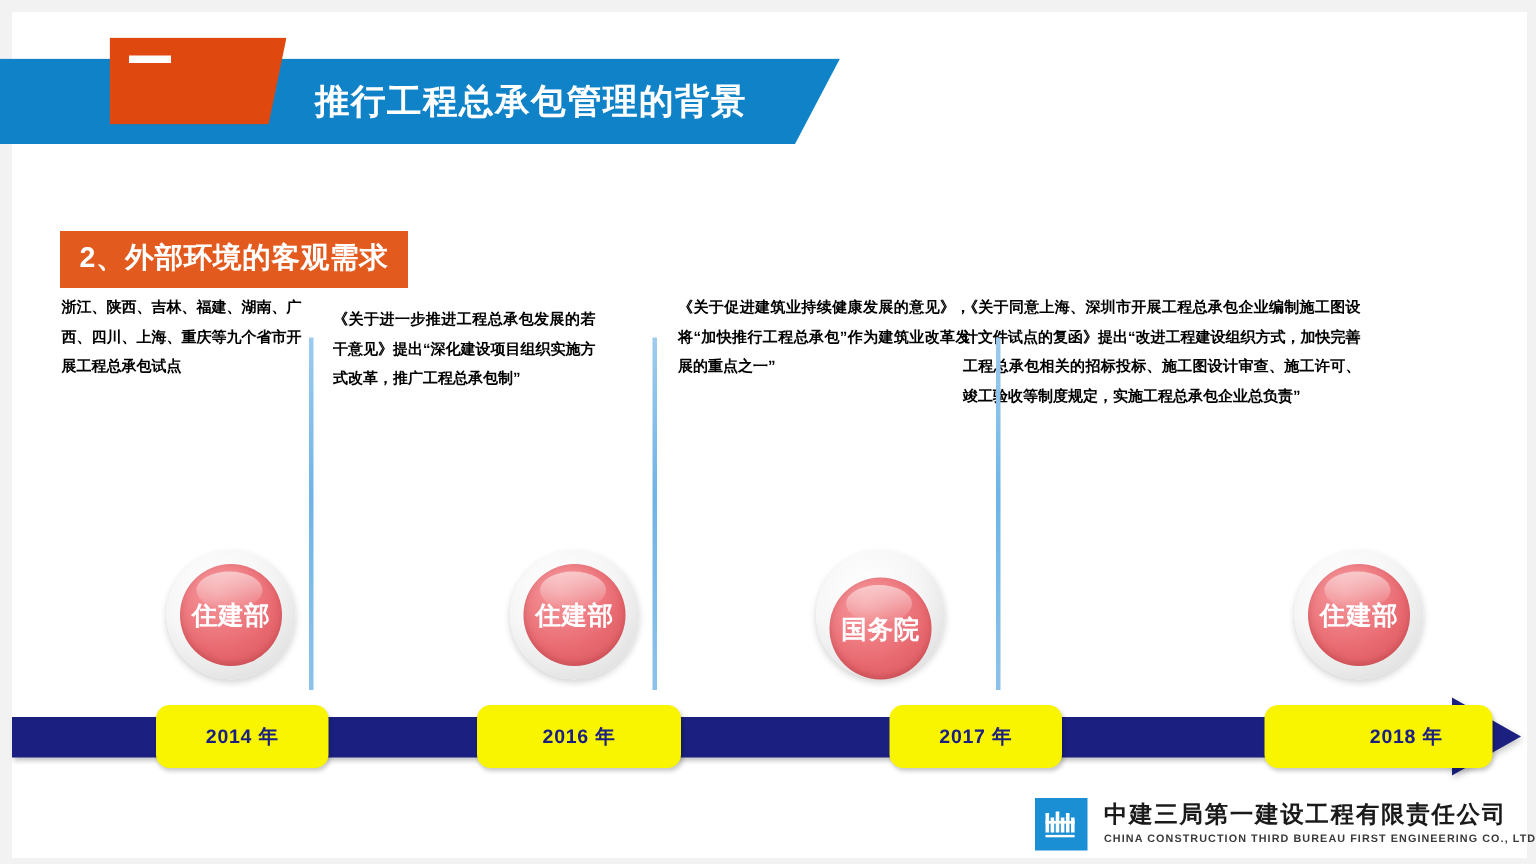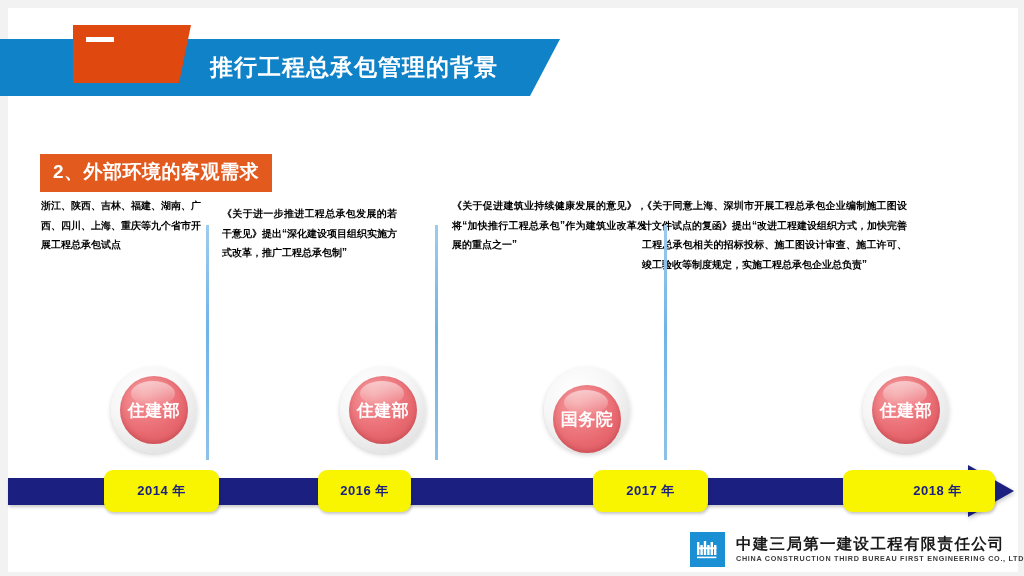--- a/index.html
+++ b/index.html
@@ -198,21 +198,21 @@
     align-items: center;
     justify-content: center;
     color: #1b2080;
     font-size: 13px;
     font-weight: bold;
     letter-spacing: 0.5px;
     box-shadow: 1px 2px 3px rgba(0,0,0,0.22);
     white-space: nowrap;
   }
   .year-chip.y0 { left: 104px; width: 115px; }
-  .year-chip.y1 { left: 318px; width: 93px; }
+  .year-chip.y1 { left: 318px; width: 136px; }
   .year-chip.y2 { left: 593px; width: 115px; }
   .year-chip.y3 { left: 843px; width: 115px; padding-left: 37px; }
 
   
   .footer {
     position: absolute;
     left: 690px;
     top: 532px;
     display: flex;
     align-items: center;

